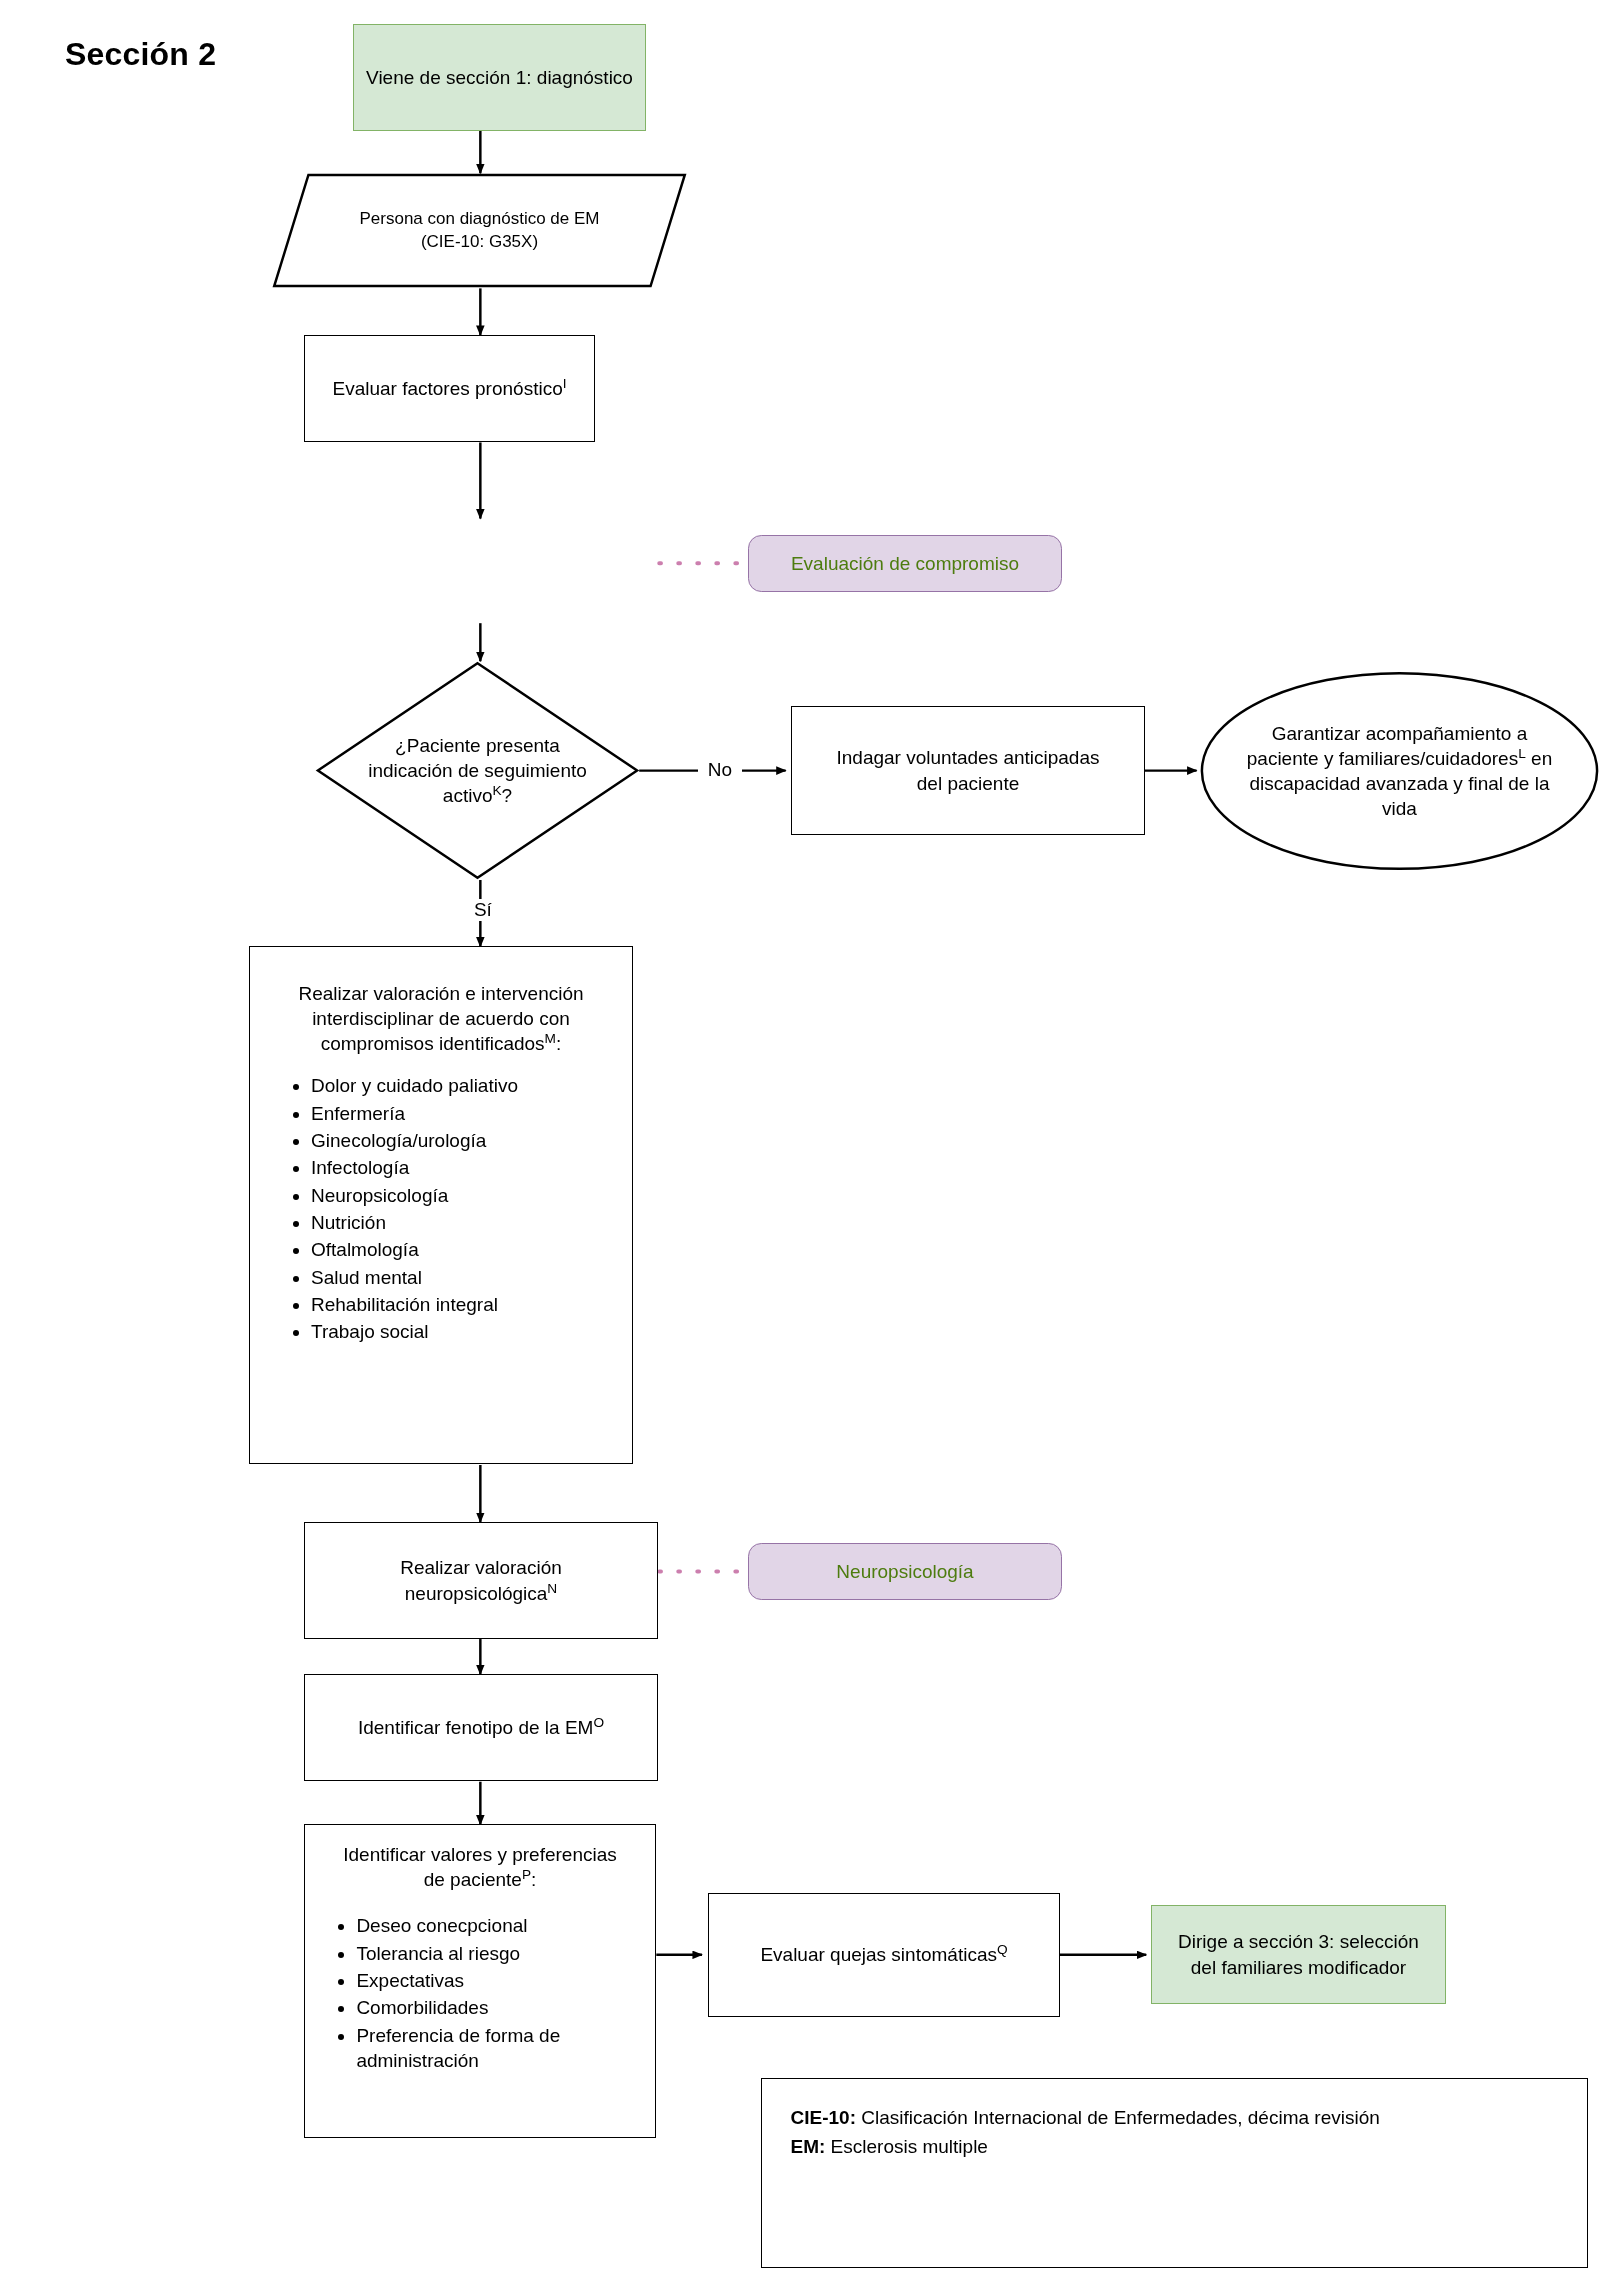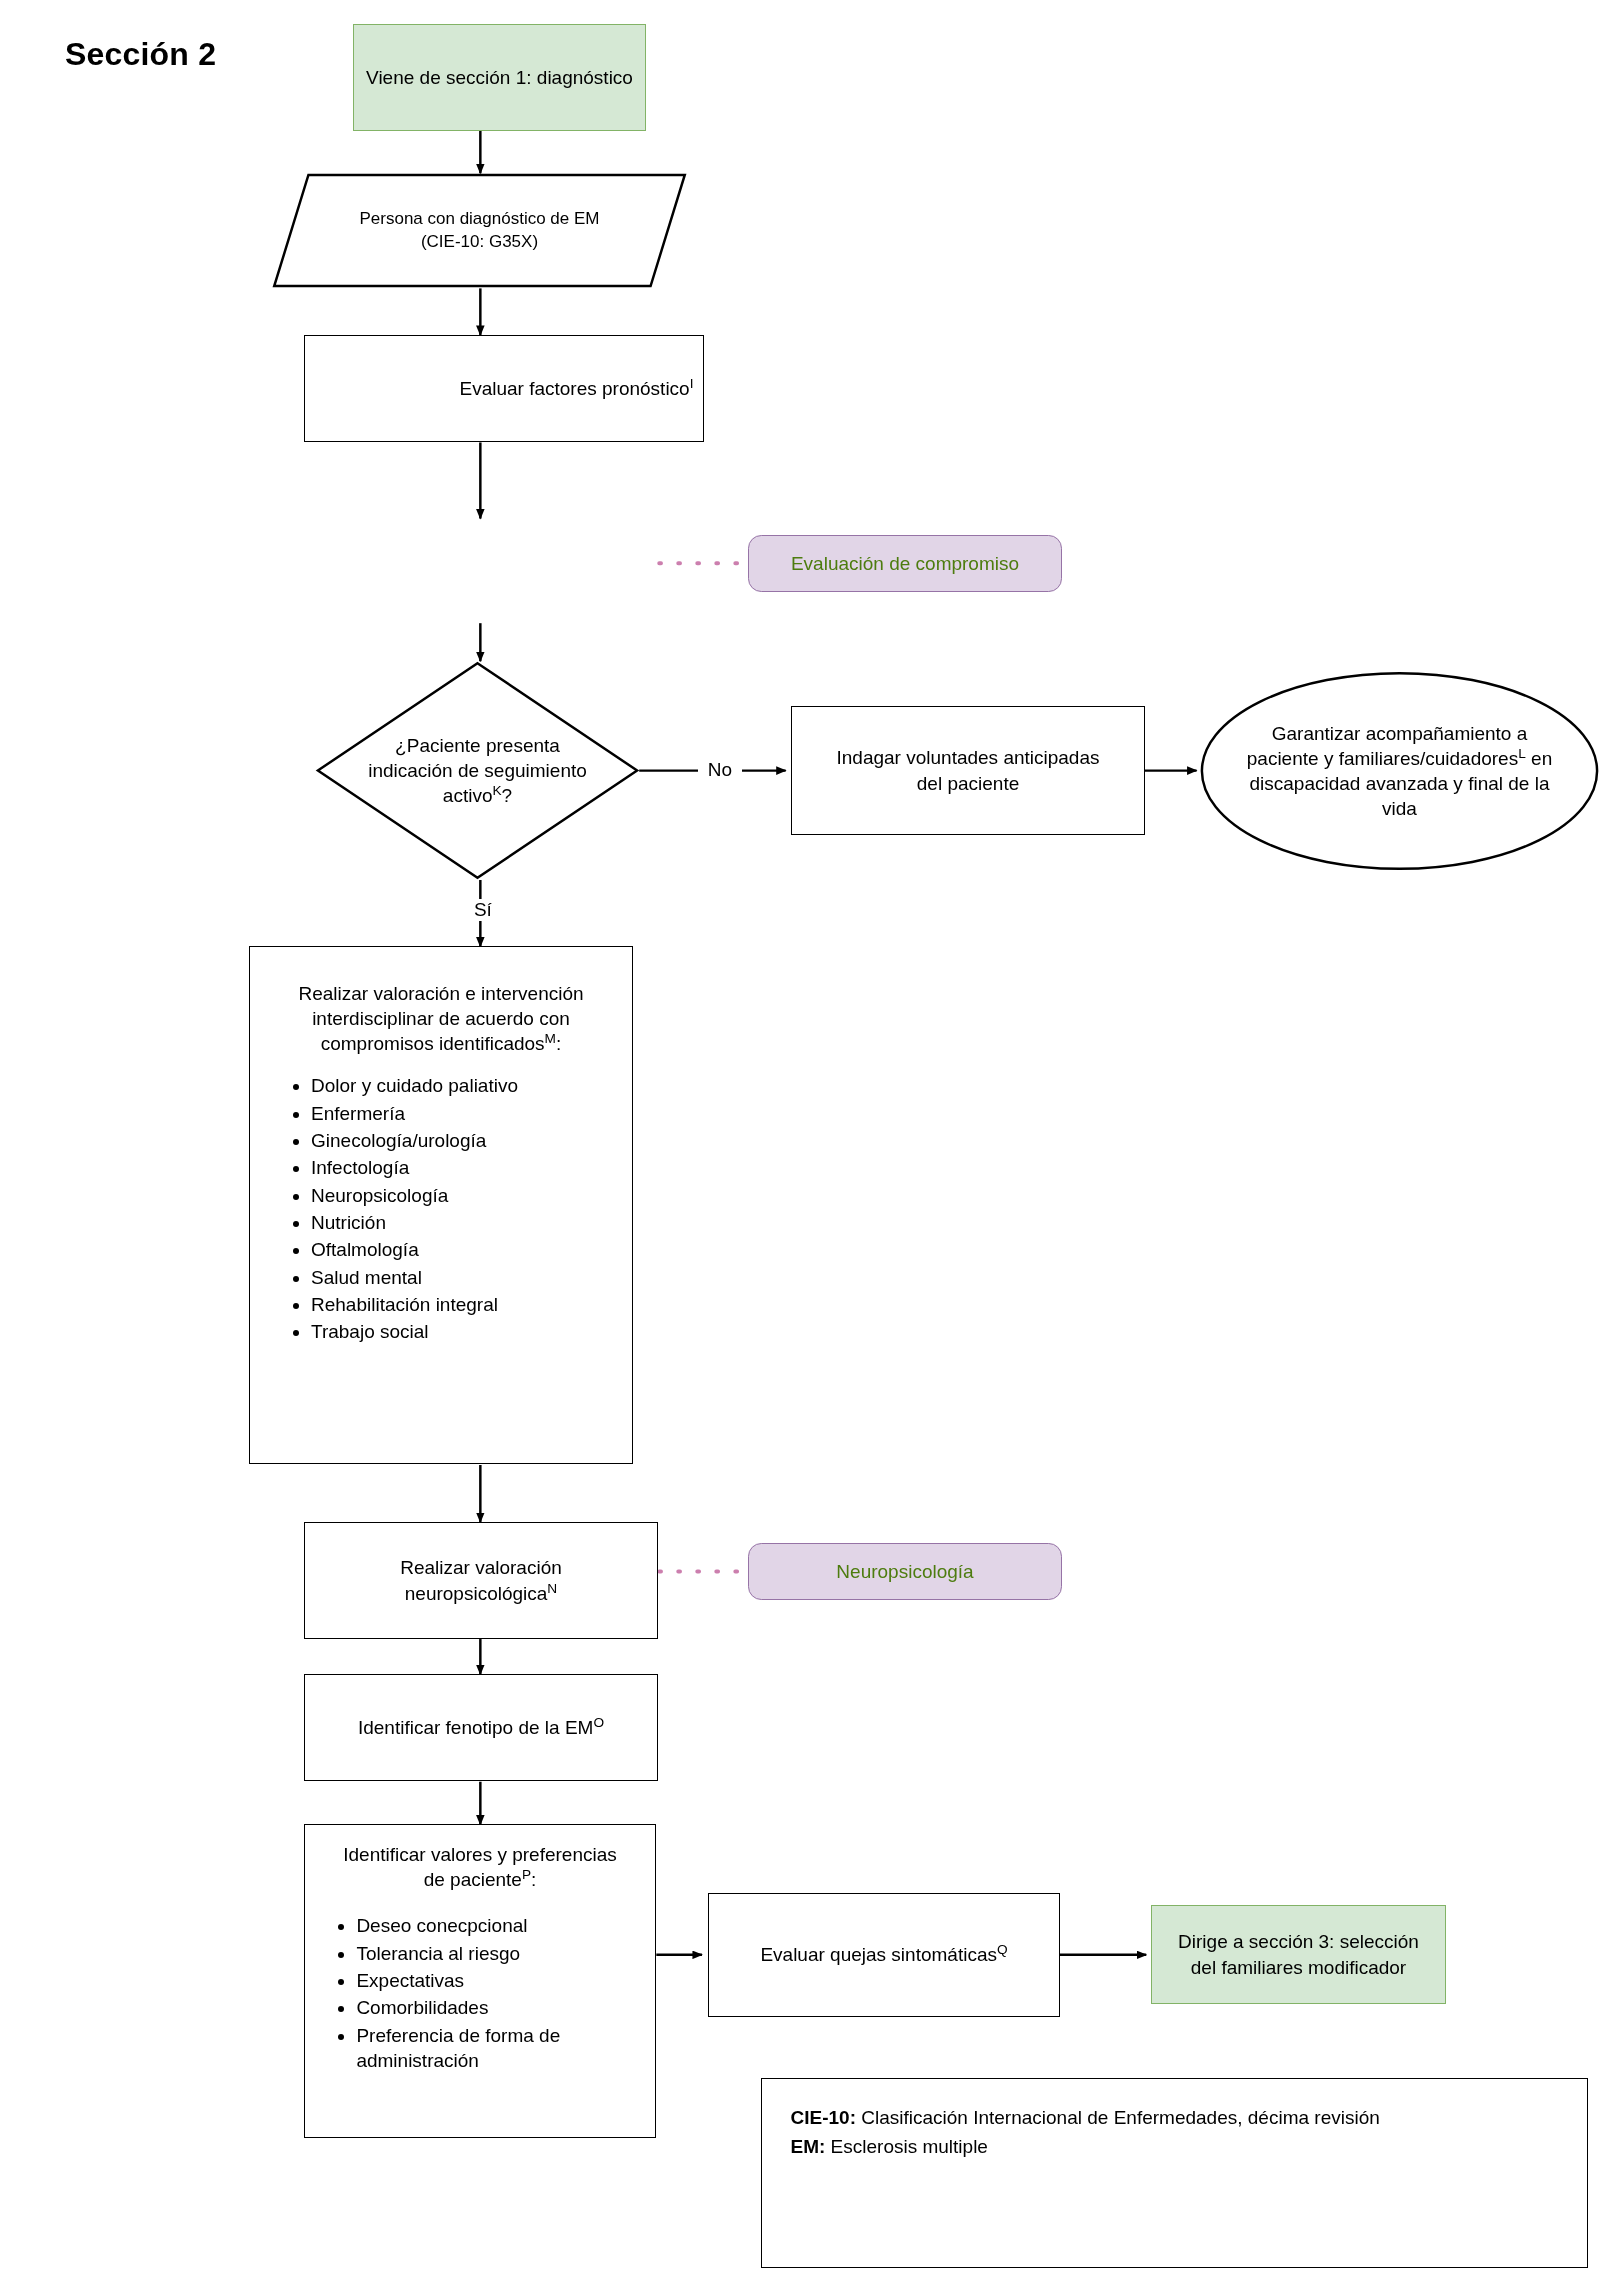--- a/index.html
+++ b/index.html
@@ -162,21 +162,21 @@
   <div class="node para" style="left:272px; top:173px; width:415px; height:115px; font-size:17px;">
     <svg width="415" height="115" viewBox="0 0 436 121">
       <polygon points="38,2 434,2 398,119 2,119" fill="#ffffff" stroke="#000000" stroke-width="2.6"></polygon>
     </svg>
     <div class="shapetext">
       <div>Persona con diagnóstico de EM</div>
       <div>(CIE-10: G35X)</div>
     </div>
   </div>
 
-  <div class="node rect" style="left:304px; top:335px; width:400px; height:107px; font-size:19px;text-align:right;">
+  <div class="node rect" style="left:304px; top:335px; width:291px; height:107px; font-size:19px;">
     <div class="shapetext">
       <span>Evaluar factores pronóstico</span><sup>I</sup>
     </div>
   </div>
 
 
   <div class="node callout" style="left:748px; top:535px; width:314px; height:57px; font-size:19px;">
     <div class="shapetext">Evaluación de compromiso</div>
   </div>
 

